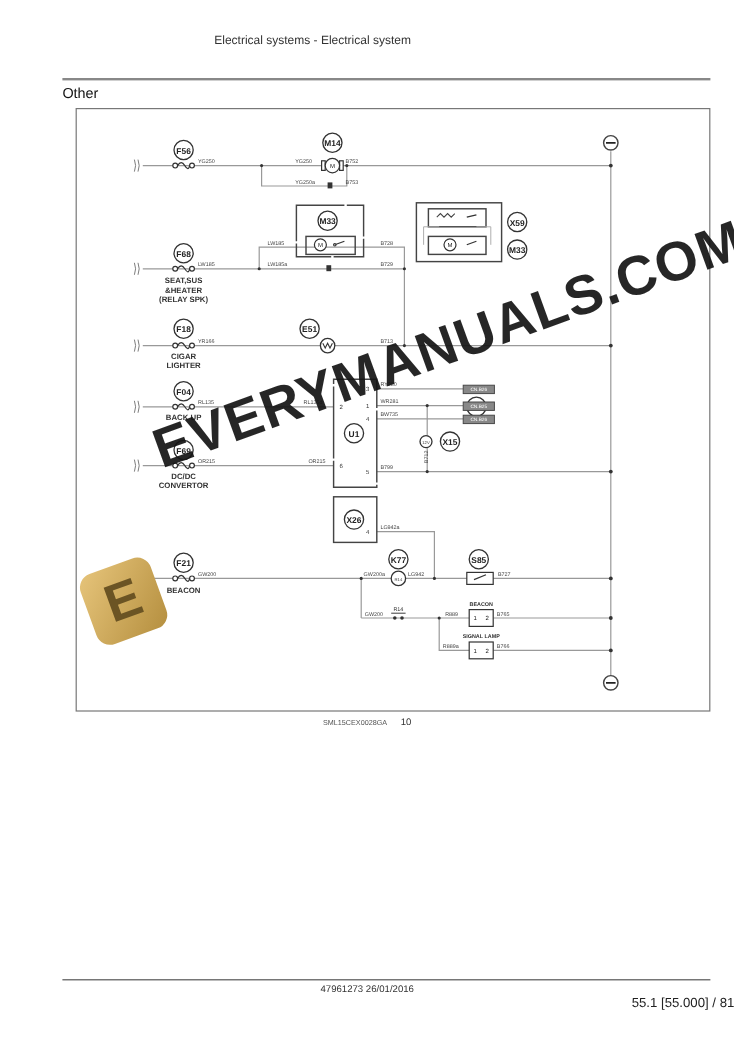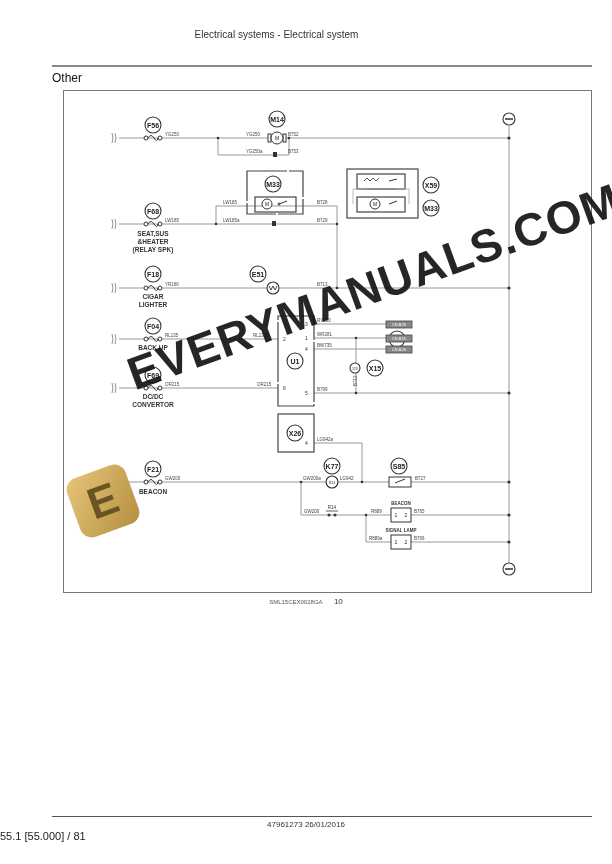--- a/index.html
+++ b/index.html
@@ -1,25 +1,25 @@
 <!DOCTYPE html>
 <html><head>
 <meta charset="utf-8">
 <style>
   html, body { margin:0; padding:0; background:#ffffff; }
   body { width:612px; height:864px; position:relative; overflow:hidden; font-family:"Liberation Sans", sans-serif; color:#222; }
-  .header-title { position:absolute; top:29px; left:16px; width:521px; text-align:center; font-size:10px; color:#333; }
+  .header-title { position:absolute; top:29px; left:0; width:521px; text-align:center; font-size:10px; color:#333; }
   .top-rule { position:absolute; top:65px; left:52px; width:540px; height:2px; background:#888; }
   .section-title { position:absolute; top:71px; left:52px; font-size:12px; font-weight:normal; color:#111; }
   .diagram-frame { position:absolute; top:90px; left:63px; width:529px; height:503px; border:1px solid #777; box-sizing:border-box; }
   .caption { position:absolute; top:597px; left:0; width:612px; text-align:center; font-size:6px; color:#555; }
   .caption .fig { font-size:8px; margin-left:10px; color:#333; }
   .bottom-rule { position:absolute; top:816px; left:52px; width:540px; height:1px; background:#555; }
   .footer-doc { position:absolute; top:820px; left:0; width:612px; text-align:center; font-size:8px; color:#333; }
-  .footer-page { position:absolute; top:830px; left:0; width:612px; text-align:left; font-size:11px; color:#222; }
+  .footer-page { position:absolute; top:830px; left:0; width:612px; text-align:right; font-size:11px; color:#222; }
   svg text { font-family:"Liberation Sans", sans-serif; }
   .wm { position:absolute; left:120px; top:350px; font-family:"Liberation Sans", sans-serif; font-weight:bold; font-size:46px; color:rgba(20,20,20,0.92); transform:rotate(-20deg); transform-origin:0 0; letter-spacing:1px; white-space:nowrap; }
   .wm-logo { position:absolute; left:72px; top:470px; width:62px; height:62px; border-radius:12px; background:linear-gradient(135deg,#e6c47a,#b58f3f); transform:rotate(-20deg); display:flex; align-items:center; justify-content:center; }
   .wm-logo span { font-weight:bold; font-size:44px; color:#6b5424; font-family:"Liberation Sans", sans-serif; }
 </style>
 </head>
 <body>
 
 <div class="header-title">Electrical systems - Electrical system</div>
 <div class="top-rule"></div>

